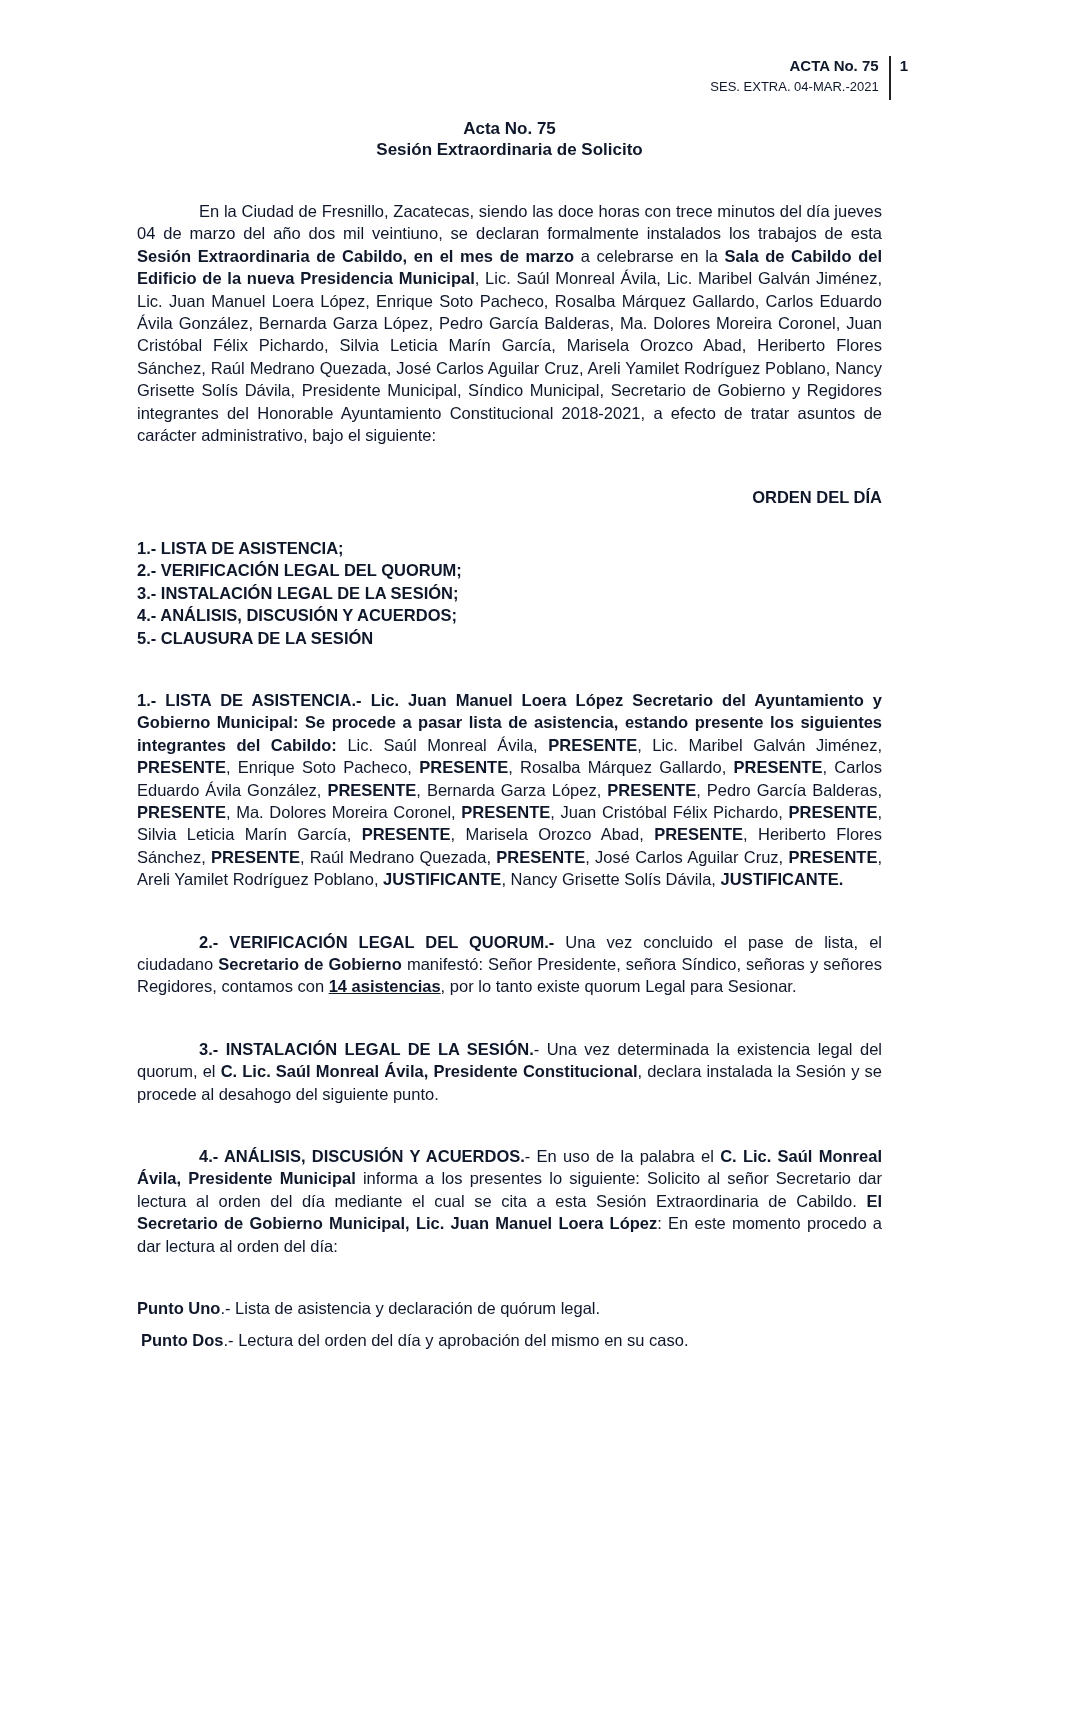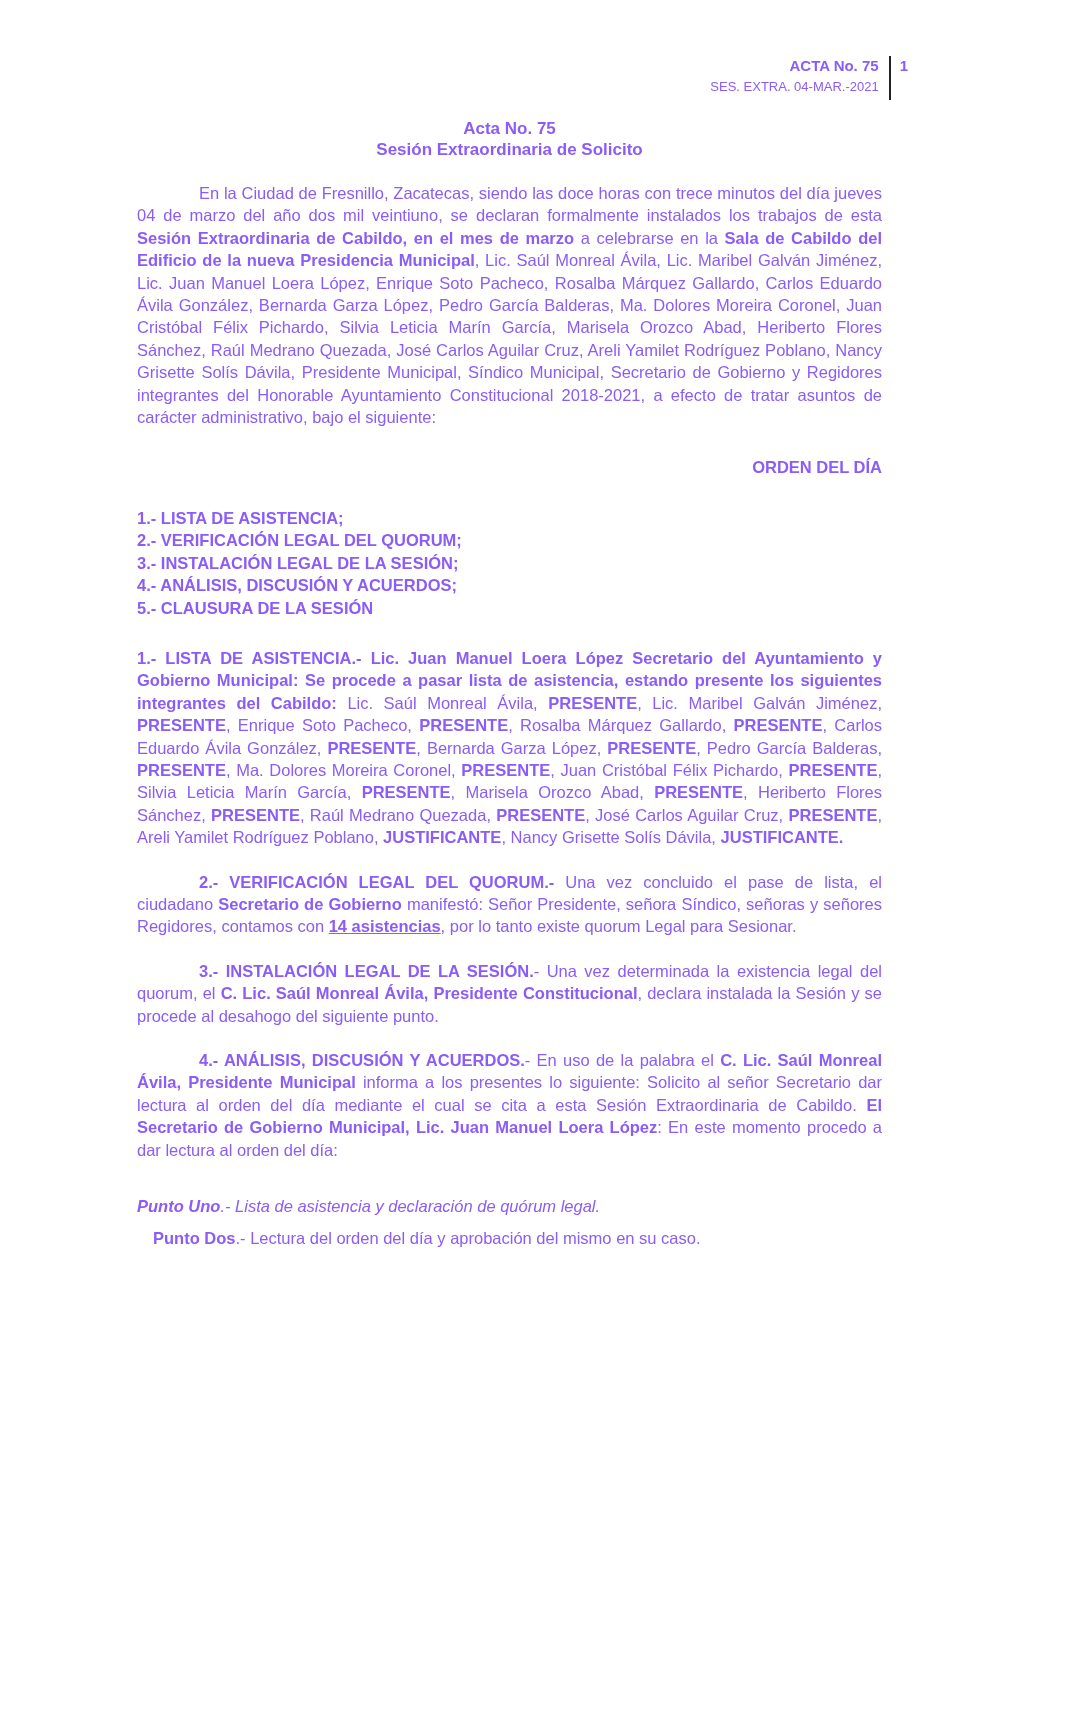--- a/index.html
+++ b/index.html
@@ -6,21 +6,21 @@
   html, body {
     margin: 0;
     padding: 0;
     background: #ffffff;
   }
   .page {
     position: relative;
     width: 1088px;
     min-height: 1715px;
     background: #ffffff;
-    color: #8b5cf6;
+    color: #0f172a;
     font-family: "Liberation Sans", sans-serif;
     font-size: 16.5px;
     line-height: 22.4px;
     overflow: hidden;
   }
   
   .doc-header {
     position: absolute;
     top: 56px;
     right: 180px;
@@ -54,26 +54,26 @@
     padding: 118px 206px 60px 137px;
   }
   .doc-title {
     font-weight: 700;
     font-size: 17px;
     line-height: 21px;
     text-align: center;
     margin-bottom: 20px;
   }
   .doc-paragraph {
-    margin: 22px 0;
+    margin: 40px 0;
     text-align: justify;
   }
   .doc-paragraph.indent { text-indent: 62px; }
-  .doc-paragraph.tight { margin: 10px 16px; }
-  .doc-paragraph.tight-first { margin: 34px 0 2px; font-style: italic; }
+  .doc-paragraph.tight { margin: 10px 4px; }
+  .doc-paragraph.tight-first { margin: 34px 0 2px; }
   .doc-heading {
     font-weight: 700;
     text-align: right;
     margin: 28px 0 24px;
   }
   .doc-list {
     font-weight: 700;
     margin: 28px 0;
   }
   .doc-list-item { line-height: 22.4px; }

